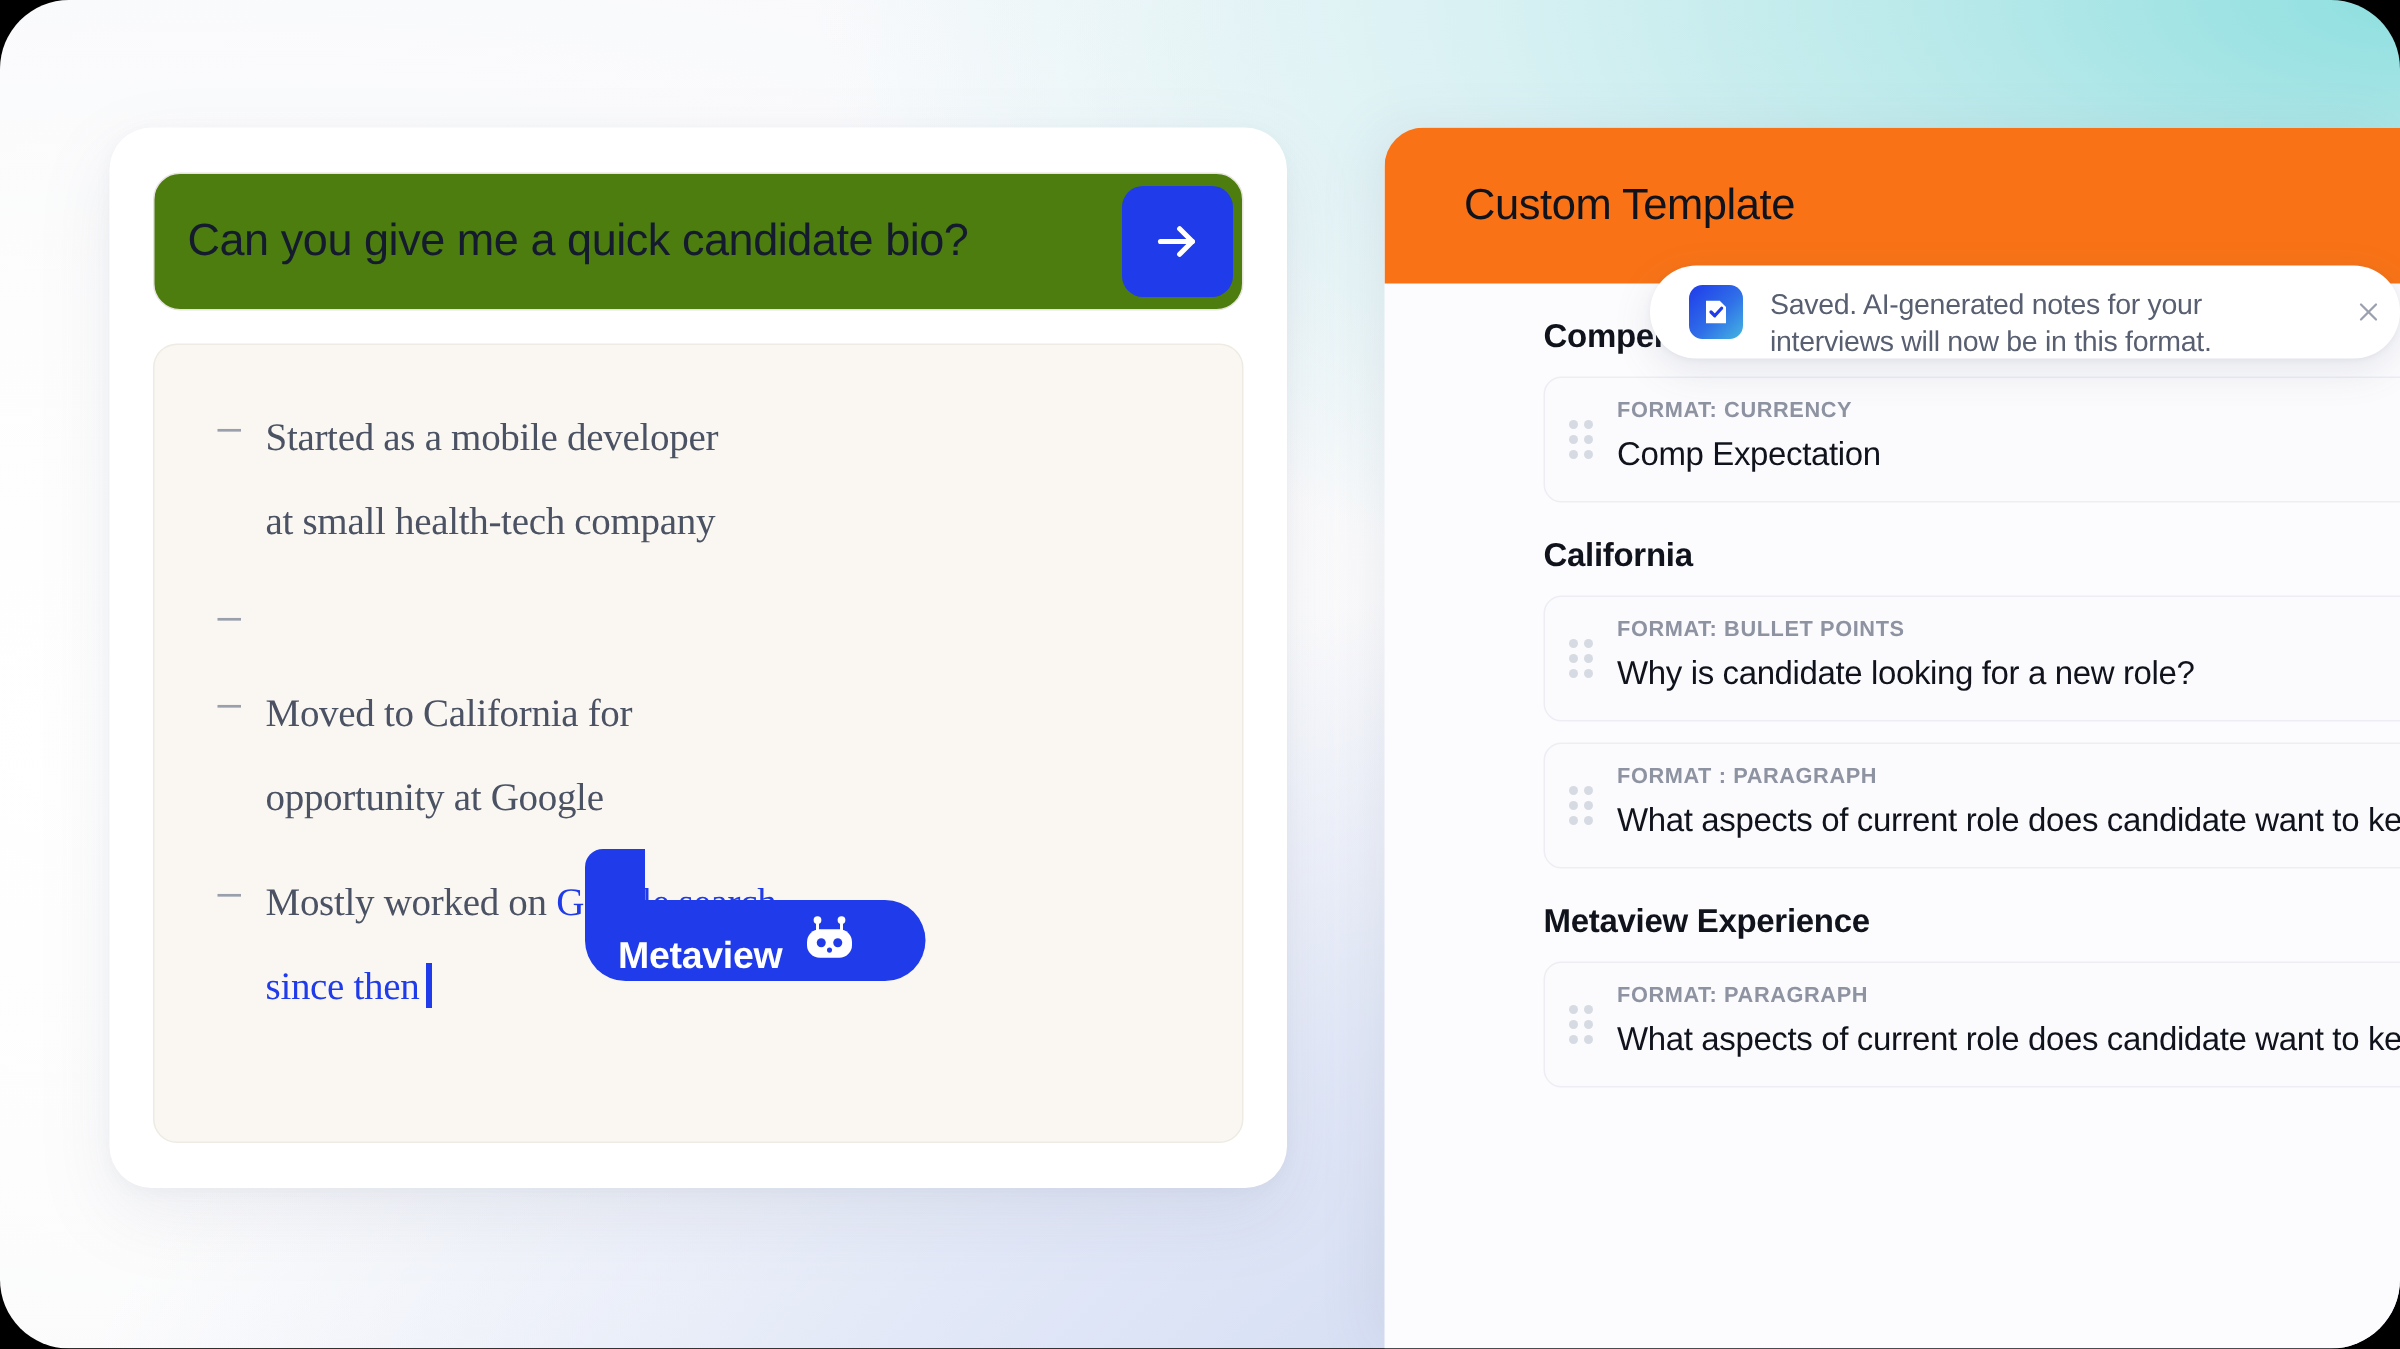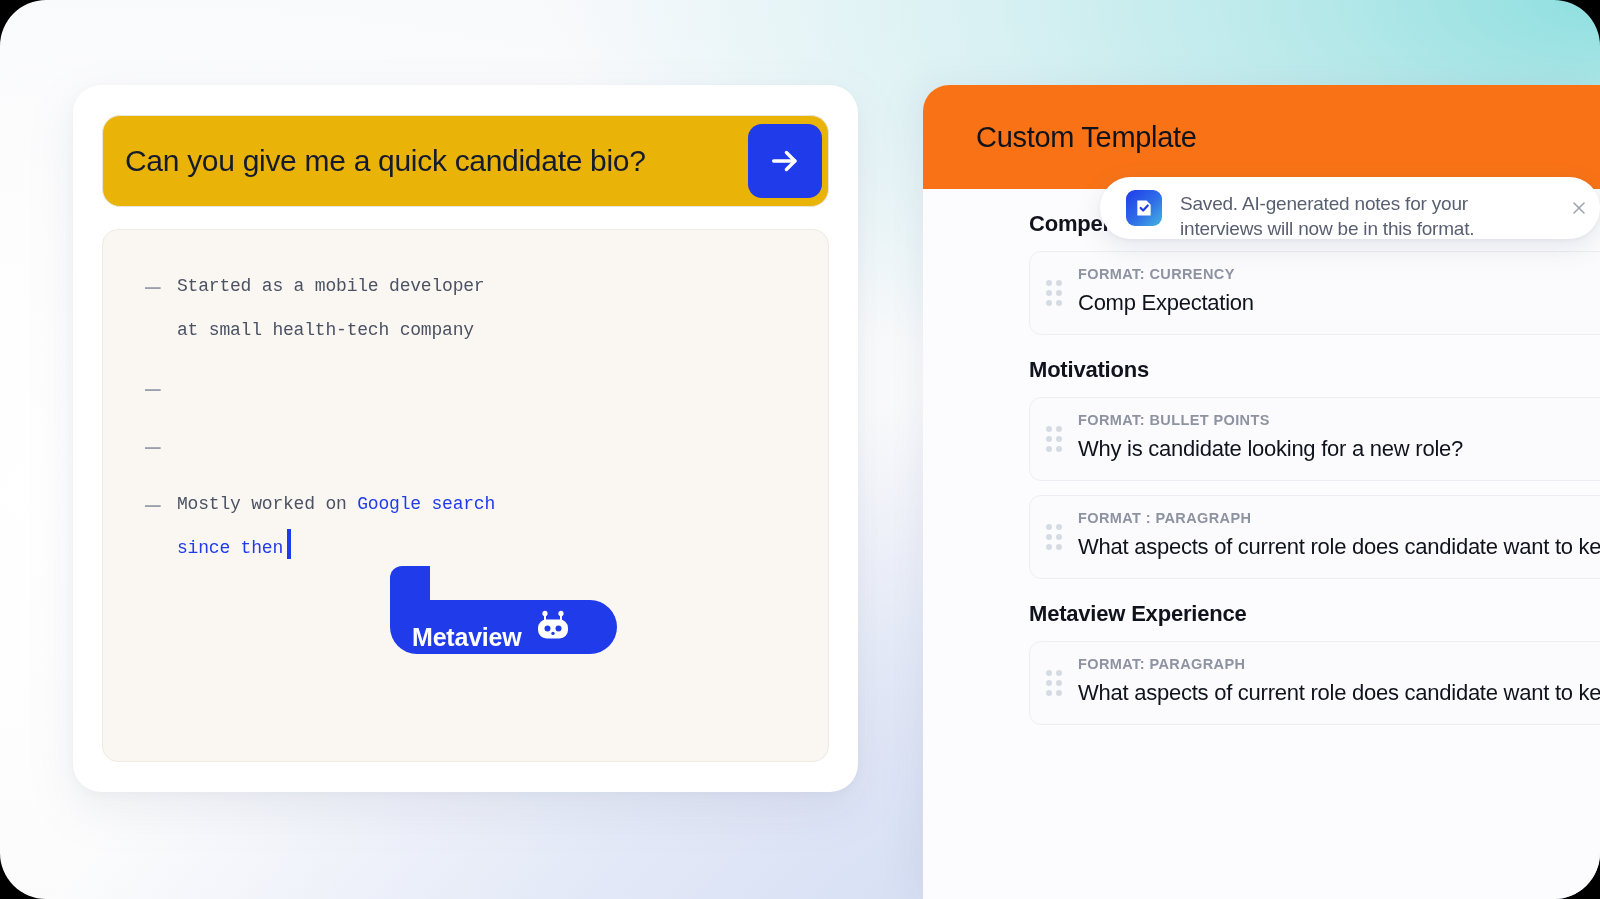--- a/index.html
+++ b/index.html
@@ -39,21 +39,21 @@
     border-radius: 28px;
     box-shadow: 0 18px 48px rgba(120, 130, 160, 0.13), 0 2px 10px rgba(120,130,160,0.06);
   }
 
   .query-row {
     position: absolute;
     left: 29px;
     top: 30px;
     width: 727px;
     height: 92px;
-    background: #eab308;
+    background: #4d7c0f;
     border: 1px solid #e7e4de;
     border-radius: 18px;
     box-sizing: border-box;
     display: flex;
     align-items: center;
     padding: 0 6px 0 22px;
   }
   .query-text {
     flex: 1;
     font-size: 30px;
@@ -99,23 +99,23 @@
     flex: 0 0 auto;
     width: 48px;
     color: #9aa0ab;
     font-family: "DejaVu Sans Mono", "Liberation Mono", monospace;
     font-size: 26px;
     line-height: 44px;
     padding-left: 16px;
     box-sizing: border-box;
   }
   .bullet-text {
-    font-family: Liberation Mono, monospace;
-    font-size: 18px;
-    line-height: 44px;
+    font-family: Liberation Serif, serif;
+    font-size: 26px;
+    line-height: 56px;
     color: #4b5263;
     letter-spacing: -0.2px;
     white-space: pre-wrap;
   }
   .bullet-text .hl { color: #1f3bea; }
 
   
   .caret {
     display: inline-block;
     width: 4px;
@@ -316,20 +316,22 @@
         <span class="bullet-text">Started as a mobile developer
 at small health-tech company</span>
       </div>
 
       <div class="bullet">
         <span class="bullet-dash">—</span>
       </div>
 
       <div class="bullet">
         <span class="bullet-dash">—</span>
+        <span class="bullet-text">Moved to California for
+opportunity at Google</span>
       </div>
 
       <div class="bullet">
         <span class="bullet-dash">—</span>
         <span class="bullet-text"><span>Mostly worked on </span><span class="hl">Google search
 since then</span><span class="caret"></span></span>
       </div>
 
     </div>
   </div>
@@ -368,21 +370,21 @@
             <i></i>
             <i></i>
             <i></i>
             <i></i>
             <i></i>
         </span>
         <div class="field-format">FORMAT: CURRENCY</div>
         <div class="field-question">Comp Expectation</div>
       </div>
 
-      <div class="section-title">Motivations</div>
+      <div class="section-title">California</div>
       <div class="field-card">
         <span class="drag-handle">
           <i></i>
             <i></i>
             <i></i>
             <i></i>
             <i></i>
             <i></i>
         </span>
         <div class="field-format">FORMAT: BULLET POINTS</div>

